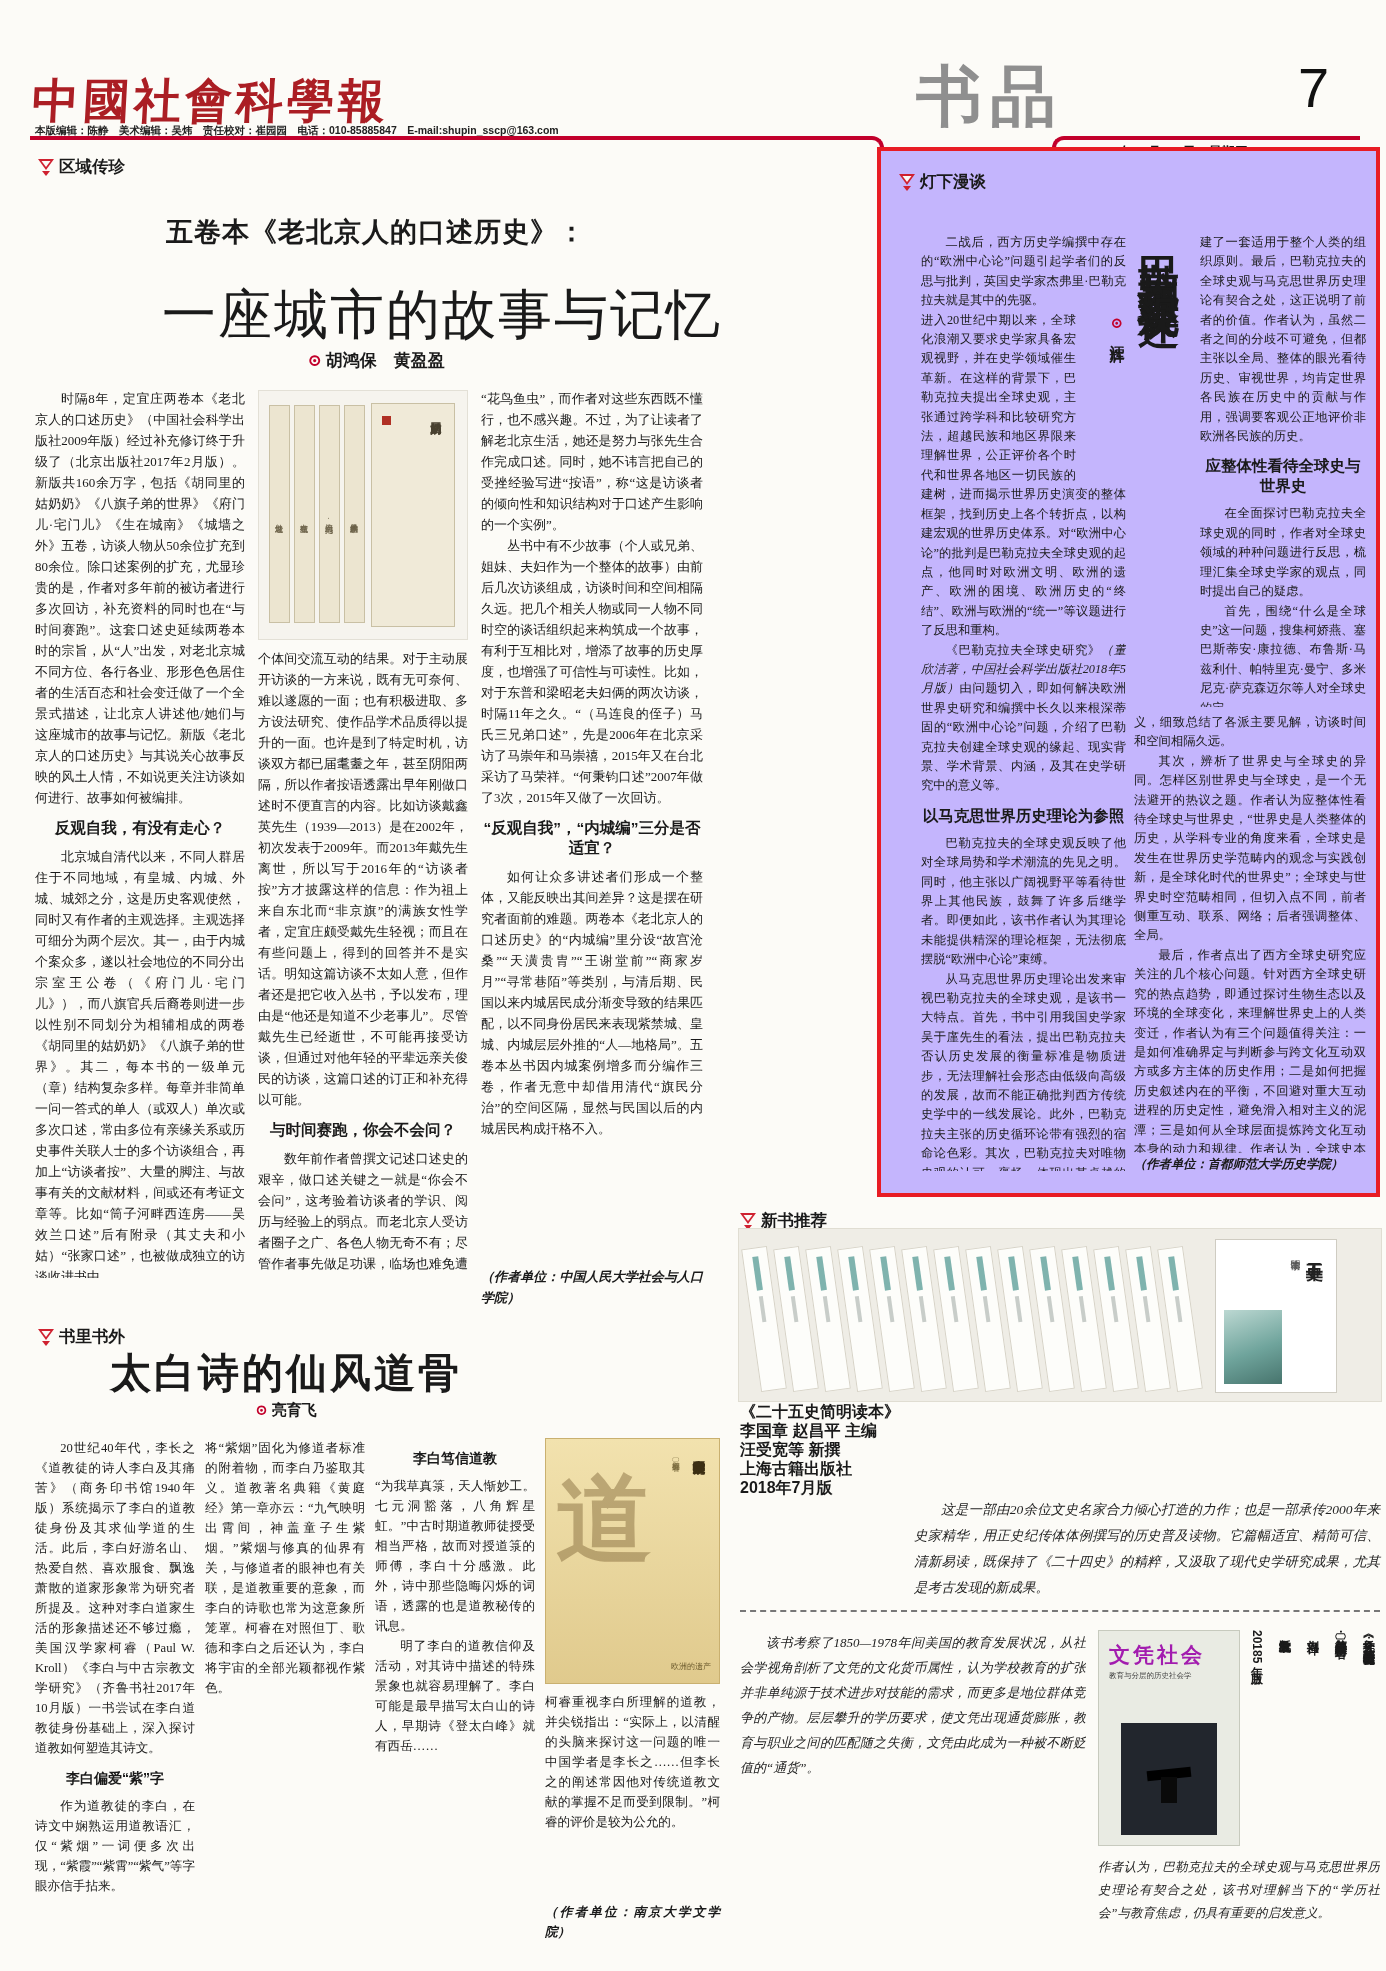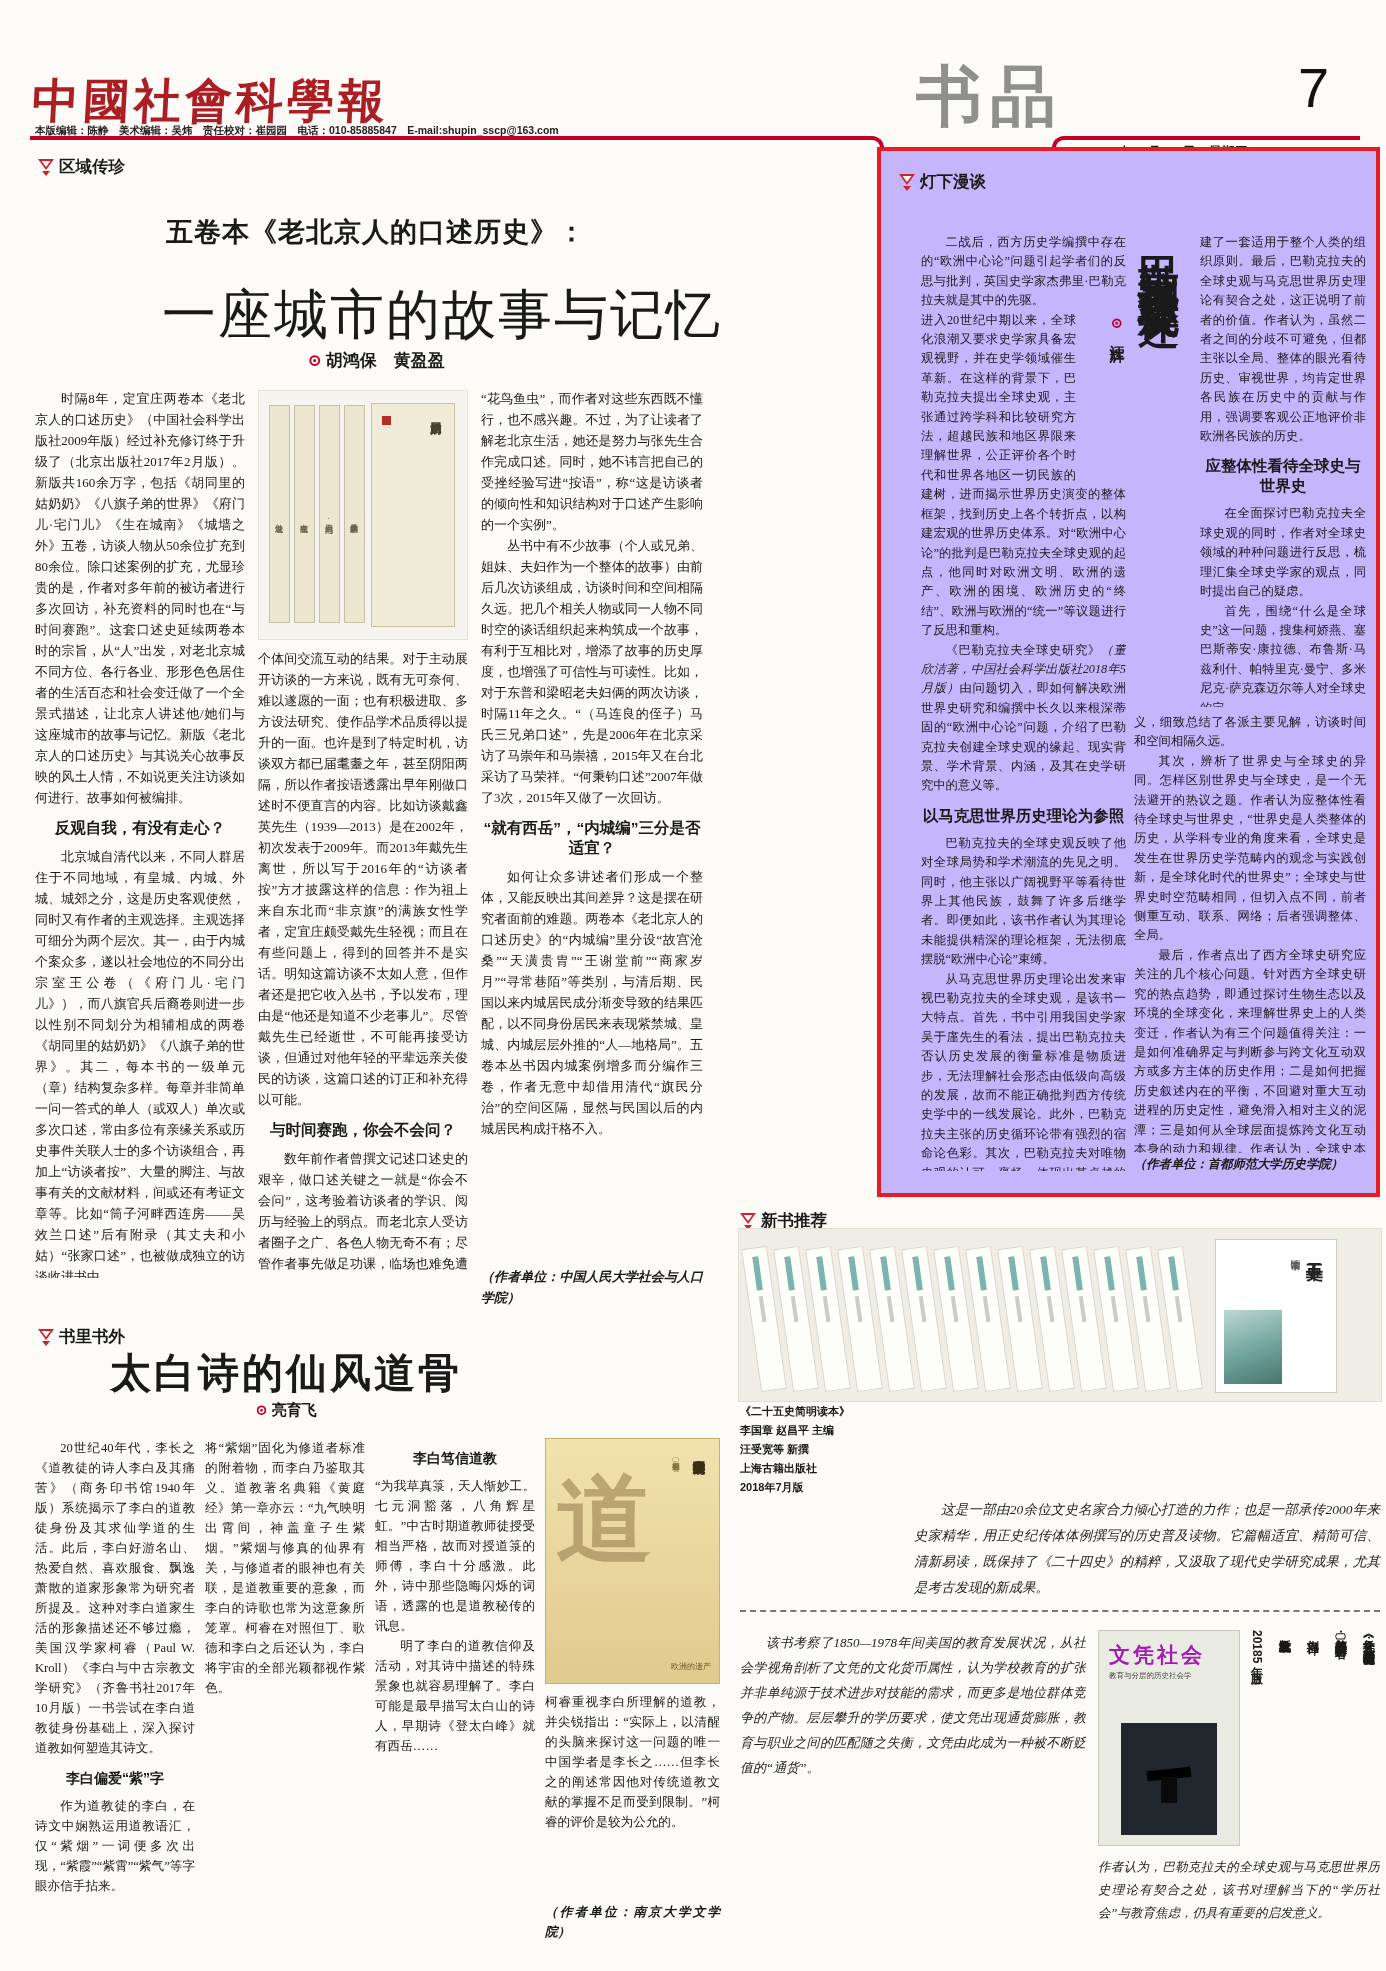--- a/index.html
+++ b/index.html
@@ -67,21 +67,21 @@
   .fan{left:738px;top:1228px;width:642px;height:172px;background:#efede6;border:1px solid #e0ddd2;overflow:hidden;}
   .fbook{position:absolute;top:18px;width:24px;height:142px;background:#fdfdfa;border:1px solid #d6d2c6;
          transform:rotate(-8deg);}
   .fbook i{display:block;margin:8px auto 0 auto;width:6px;height:34px;background:#7fb3ae;}
   .fbook em{display:block;margin:6px auto 0 auto;width:4px;height:26px;background:#c8cdc9;}
   .fcover{position:absolute;right:44px;top:10px;width:120px;height:152px;background:#ffffff;border:1px solid #cfccc2;}
   .fcover .t1{position:absolute;right:10px;top:10px;writing-mode:vertical-rl;font-size:17px;font-weight:bold;color:#222;}
   .fcover .t2{position:absolute;right:34px;top:12px;writing-mode:vertical-rl;font-size:10px;color:#555;}
   .fcover .art{position:absolute;left:8px;bottom:8px;width:58px;height:74px;
                background:linear-gradient(160deg,#bcd8d2 0%,#6fa49c 55%,#47746d 100%);}
-  .nb-cap1{left:740px;top:1402px;width:168px;font-size:11px;line-height:19px;font-weight:bold;
+  .nb-cap1{left:740px;top:1402px;width:168px;font-size:16px;line-height:19px;font-weight:bold;
            font-family:"Liberation Sans","DejaVu Sans",sans-serif;}
   .nb-blurb{left:914px;top:1497px;width:466px;font-size:13.5px;line-height:26px;text-align:justify;}
   .nb-dash{left:740px;top:1610px;width:640px;border-top:2px dashed #777;}
   .nb-rev1{left:740px;top:1630px;width:346px;height:326px;font-size:13px;line-height:25px;}
   .nb-rev2{left:1098px;top:1856px;width:282px;height:102px;font-size:12.5px;line-height:23px;}
   .cover2{left:1098px;top:1630px;width:140px;height:214px;background:#e9ebe3;border:1px solid #c7cabe;}
   .cover2 .t{position:absolute;left:10px;top:10px;font-size:21px;font-weight:900;letter-spacing:3px;color:#a21caf;
              font-family:"Liberation Sans","DejaVu Sans",sans-serif;}
   .cover2 .s{position:absolute;left:10px;top:40px;font-size:7.5px;color:#444;}
   .cover2 .photo{position:absolute;left:22px;bottom:10px;width:96px;height:112px;background:#22262d;}
@@ -137,21 +137,21 @@
     </div>
     <p class="noind">个体间交流互动的结果。对于主动展开访谈的一方来说，既有无可奈何、难以遂愿的一面；也有积极进取、多方设法研究、使作品学术品质得以提升的一面。也许是到了特定时机，访谈双方都已届耄耋之年，甚至阴阳两隔，所以作者按语透露出早年刚做口述时不便直言的内容。比如访谈戴鑫英先生（1939—2013）是在2002年，初次发表于2009年。而2013年戴先生离世，所以写于2016年的“访谈者按”方才披露这样的信息：作为祖上来自东北而“非京旗”的满族女性学者，定宜庄颇受戴先生轻视；而且在有些问题上，得到的回答并不是实话。明知这篇访谈不太如人意，但作者还是把它收入丛书，予以发布，理由是“他还是知道不少老事儿”。尽管戴先生已经逝世，不可能再接受访谈，但通过对他年轻的平辈远亲关俊民的访谈，这篇口述的订正和补充得以可能。</p>
     <p class="subhead">与时间赛跑，你会不会问？</p>
     <p>数年前作者曾撰文记述口述史的艰辛，做口述关键之一就是“你会不会问”，这考验着访谈者的学识、阅历与经验上的弱点。而老北京人受访者圈子之广、各色人物无奇不有；尽管作者事先做足功课，临场也难免遭遇尴尬。比如，对“圣安师”李荣的访谈过程中，作者发觉老法师对她讳莫如深，她用尽手段却始终未能有所突破，整理出的文字稿字数近3万字，却基本上没有实质性内容。</p>
 
   </div>
 
   <div class="col bodytxt" style="left:481px;top:388px;width:222px;height:876px;">
     <p class="noind">“花鸟鱼虫”，而作者对这些东西既不懂行，也不感兴趣。不过，为了让读者了解老北京生活，她还是努力与张先生合作完成口述。同时，她不讳言把自己的受挫经验写进“按语”，称“这是访谈者的倾向性和知识结构对于口述产生影响的一个实例”。</p>
     <p>丛书中有不少故事（个人或兄弟、姐妹、夫妇作为一个整体的故事）由前后几次访谈组成，访谈时间和空间相隔久远。把几个相关人物或同一人物不同时空的谈话组织起来构筑成一个故事，有利于互相比对，增添了故事的历史厚度，也增强了可信性与可读性。比如，对于东普和梁昭老夫妇俩的两次访谈，时隔11年之久。“（马连良的侄子）马氏三兄弟口述”，先是2006年在北京采访了马崇年和马崇禧，2015年又在台北采访了马荣祥。“何秉钧口述”2007年做了3次，2015年又做了一次回访。</p>
-    <p class="subhead">“就有西岳”，“内城编”三分是否适宜？</p>
+    <p class="subhead">“反观自我”，“内城编”三分是否适宜？</p>
     <p>如何让众多讲述者们形成一个整体，又能反映出其间差异？这是摆在研究者面前的难题。两卷本《老北京人的口述历史》的“内城编”里分设“故宫沧桑”“天潢贵胄”“王谢堂前”“商家岁月”“寻常巷陌”等类别，与清后期、民国以来内城居民成分渐变导致的结果匹配，以不同身份居民来表现紫禁城、皇城、内城层层外推的“人—地格局”。五卷本丛书因内城案例增多而分编作三卷，作者无意中却借用清代“旗民分治”的空间区隔，显然与民国以后的内城居民构成扞格不入。</p>
   </div>
   <div class="abs attr bodytxt" style="left:481px;top:1266px;width:222px;">（作者单位：中国人民大学社会与人口学院）</div>
 
   <div class="abs redbox">
     <div class="abs seclabel" style="left:18px;top:20px;">
       <svg width="16" height="17" viewBox="0 0 16 17">
         <polygon points="0,0 16,0 8,11" fill="#cf2130"></polygon>
           <polygon points="3.5,2 12.5,2 8,8" fill="#fcfbf7"></polygon>
         <polygon points="4,12 12,12 8,17" fill="#cf2130"></polygon>

